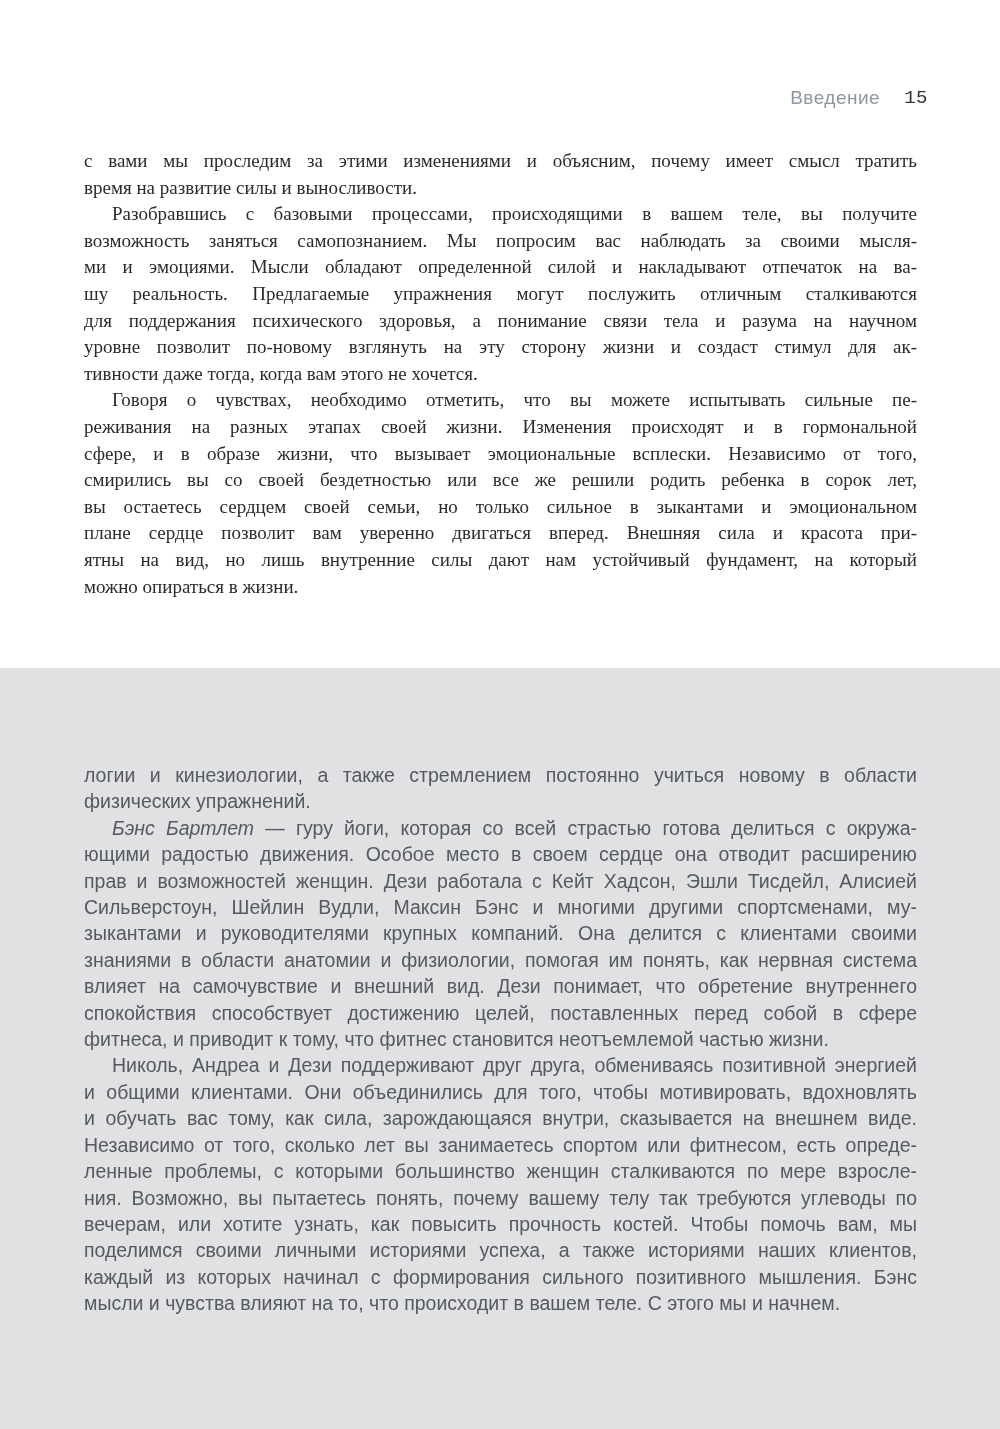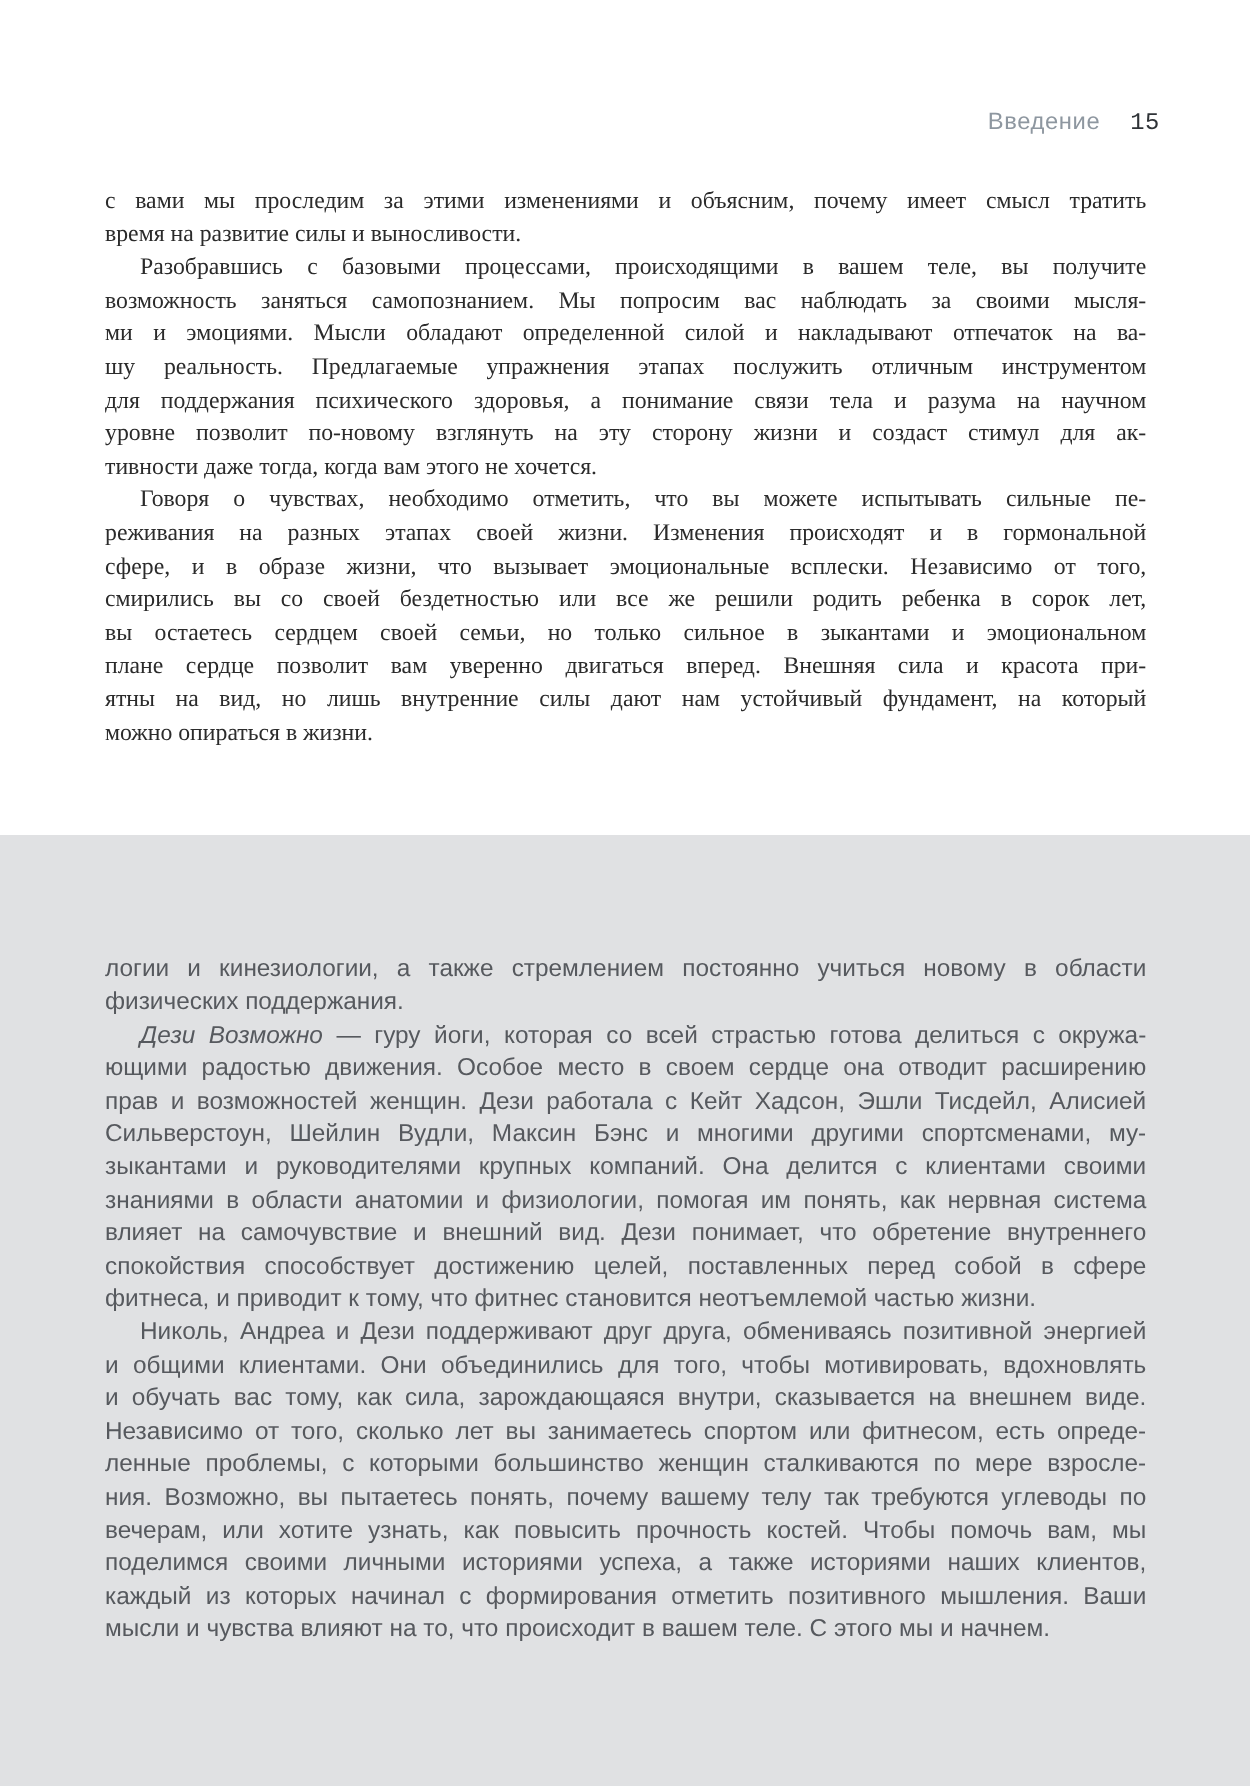--- a/index.html
+++ b/index.html
@@ -85,21 +85,21 @@
     <div class="lines">
         <div class="pline first">с вами мы проследим за этими изменениями и объясним, почему имеет смысл тратить</div>
         <div class="pline last">время на развитие силы и выносливости.</div>
       </div>
   </div>
   <div class="para">
     <div class="lines indent-first">
         <div class="pline first">Разобравшись с базовыми процессами, происходящими в вашем теле, вы получите</div>
         <div class="pline">возможность заняться самопознанием. Мы попросим вас наблюдать за своими мысля-</div>
         <div class="pline">ми и эмоциями. Мысли обладают определенной силой и накладывают отпечаток на ва-</div>
-        <div class="pline">шу реальность. Предлагаемые упражнения этапах послужить отличным инструментом</div>
+        <div class="pline">шу реальность. Предлагаемые упражнения могут послужить отличным сталкиваются</div>
         <div class="pline">для поддержания психического здоровья, а понимание связи тела и разума на научном</div>
         <div class="pline">уровне позволит по-новому взглянуть на эту сторону жизни и создаст стимул для ак-</div>
         <div class="pline last">тивности даже тогда, когда вам этого не хочется.</div>
       </div>
   </div>
   <div class="para">
     <div class="lines indent-first">
         <div class="pline first">Говоря о чувствах, необходимо отметить, что вы можете испытывать сильные пе-</div>
         <div class="pline">реживания на разных этапах своей жизни. Изменения происходят и в гормональной</div>
         <div class="pline">сфере, и в образе жизни, что вызывает эмоциональные всплески. Независимо от того,</div>
@@ -110,26 +110,26 @@
         <div class="pline last">можно опираться в жизни.</div>
       </div>
   </div>
 </div>
 
 <div class="gray-panel">
   <div class="gray-content">
     <div class="para">
       <div class="lines">
           <div class="pline first">логии и кинезиологии, а также стремлением постоянно учиться новому в области</div>
-          <div class="pline last">физических поддержания.</div>
+          <div class="pline last">физических упражнений.</div>
         </div>
     </div>
     <div class="para">
       <div class="pline first-line">
-        <span class="italic">Дези Возможно</span><span> — гуру йоги, которая со всей страстью готова делиться с окружа-</span>
+        <span class="italic">Бэнс Бартлет</span><span> — гуру йоги, которая со всей страстью готова делиться с окружа-</span>
       </div>
       <div class="lines">
           <div class="pline first">ющими радостью движения. Особое место в своем сердце она отводит расширению</div>
           <div class="pline">прав и возможностей женщин. Дези работала с Кейт Хадсон, Эшли Тисдейл, Алисией</div>
           <div class="pline">Сильверстоун, Шейлин Вудли, Максин Бэнс и многими другими спортсменами, му-</div>
           <div class="pline">зыкантами и руководителями крупных компаний. Она делится с клиентами своими</div>
           <div class="pline">знаниями в области анатомии и физиологии, помогая им понять, как нервная система</div>
           <div class="pline">влияет на самочувствие и внешний вид. Дези понимает, что обретение внутреннего</div>
           <div class="pline">спокойствия способствует достижению целей, поставленных перед собой в сфере</div>
           <div class="pline last">фитнеса, и приводит к тому, что фитнес становится неотъемлемой частью жизни.</div>
@@ -138,18 +138,18 @@
     <div class="para">
       <div class="lines indent-first">
           <div class="pline first">Николь, Андреа и Дези поддерживают друг друга, обмениваясь позитивной энергией</div>
           <div class="pline">и общими клиентами. Они объединились для того, чтобы мотивировать, вдохновлять</div>
           <div class="pline">и обучать вас тому, как сила, зарождающаяся внутри, сказывается на внешнем виде.</div>
           <div class="pline">Независимо от того, сколько лет вы занимаетесь спортом или фитнесом, есть опреде-</div>
           <div class="pline">ленные проблемы, с которыми большинство женщин сталкиваются по мере взросле-</div>
           <div class="pline">ния. Возможно, вы пытаетесь понять, почему вашему телу так требуются углеводы по</div>
           <div class="pline">вечерам, или хотите узнать, как повысить прочность костей. Чтобы помочь вам, мы</div>
           <div class="pline">поделимся своими личными историями успеха, а также историями наших клиентов,</div>
-          <div class="pline">каждый из которых начинал с формирования отметить позитивного мышления. Ваши</div>
+          <div class="pline">каждый из которых начинал с формирования сильного позитивного мышления. Бэнс</div>
           <div class="pline last">мысли и чувства влияют на то, что происходит в вашем теле. С этого мы и начнем.</div>
         </div>
     </div>
   </div>
 </div>
 
 </body></html>

